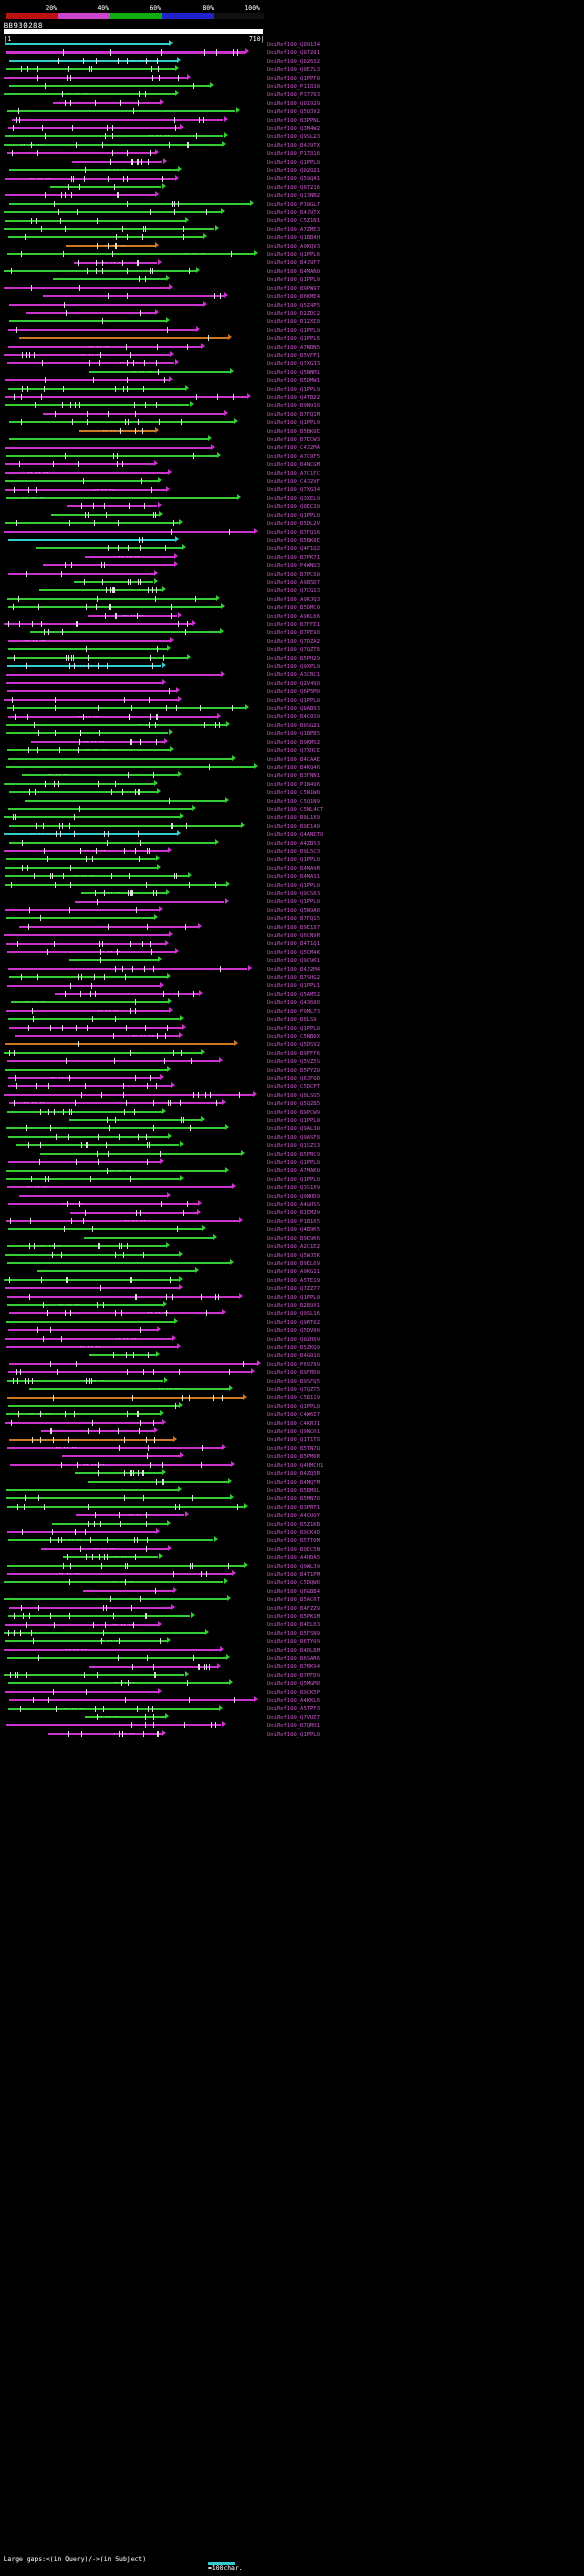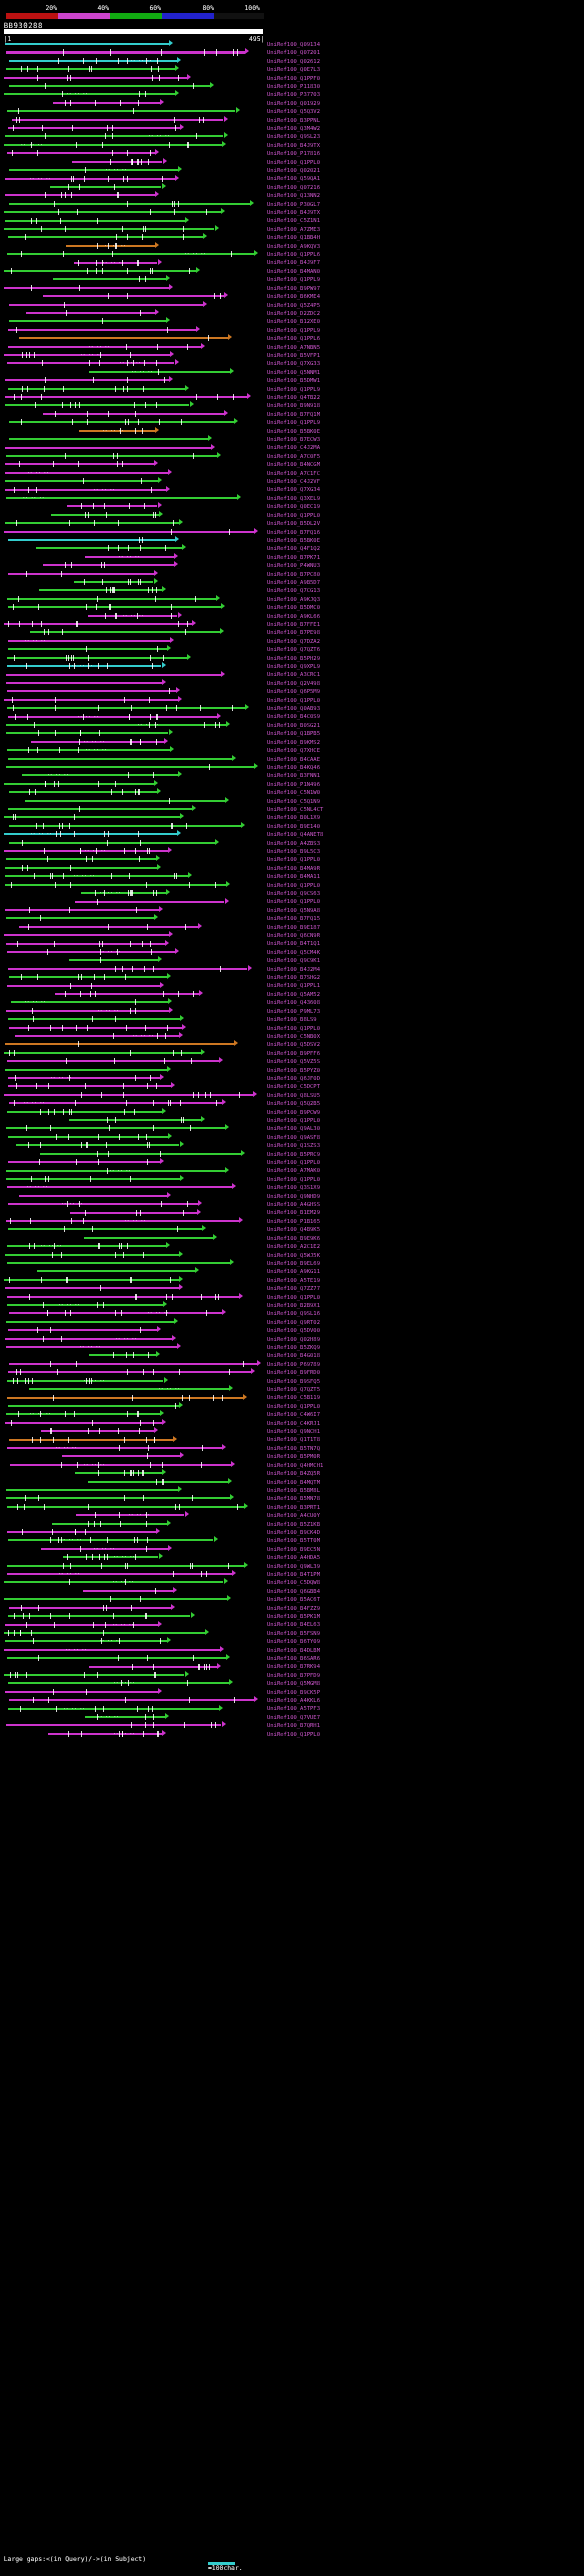--- a/index.html
+++ b/index.html
@@ -54,21 +54,21 @@
     <div style="left:0px;width:52px;background:#bb1111;"></div>
     <div style="left:52px;width:52px;background:#cc44cc;"></div>
     <div style="left:104px;width:52px;background:#11aa11;"></div>
     <div style="left:156px;width:52px;background:#2222cc;"></div>
     <div style="left:208px;width:50px;background:#111111;"></div>
   </div>
 
   <div class="queryname">BB930288</div>
   <div class="queryline"></div>
   <div class="qleft">|1</div>
-  <div class="qright">495|</div>
+  <div class="qright">710|</div>
 
   <div id="plot">
       <div class="row" style="top: 0px;">
         <div class="seg" style="left: 4.6px; width: 165px; background: rgb(51, 204, 204);"></div>
         <div class="arrow" style="left: 169px; border-left: 4.6px solid rgb(51, 204, 204);"></div>
       </div>
       <div class="row" style="top: 8.4px;">
         <div class="seg" style="left: 5.8px; width: 239px; background: rgb(204, 51, 204);"></div>
         <div class="arrow" style="left: 245px; border-left: 4.6px solid rgb(204, 51, 204);"></div>
         <div class="tick" style="left: 110px;"></div>

